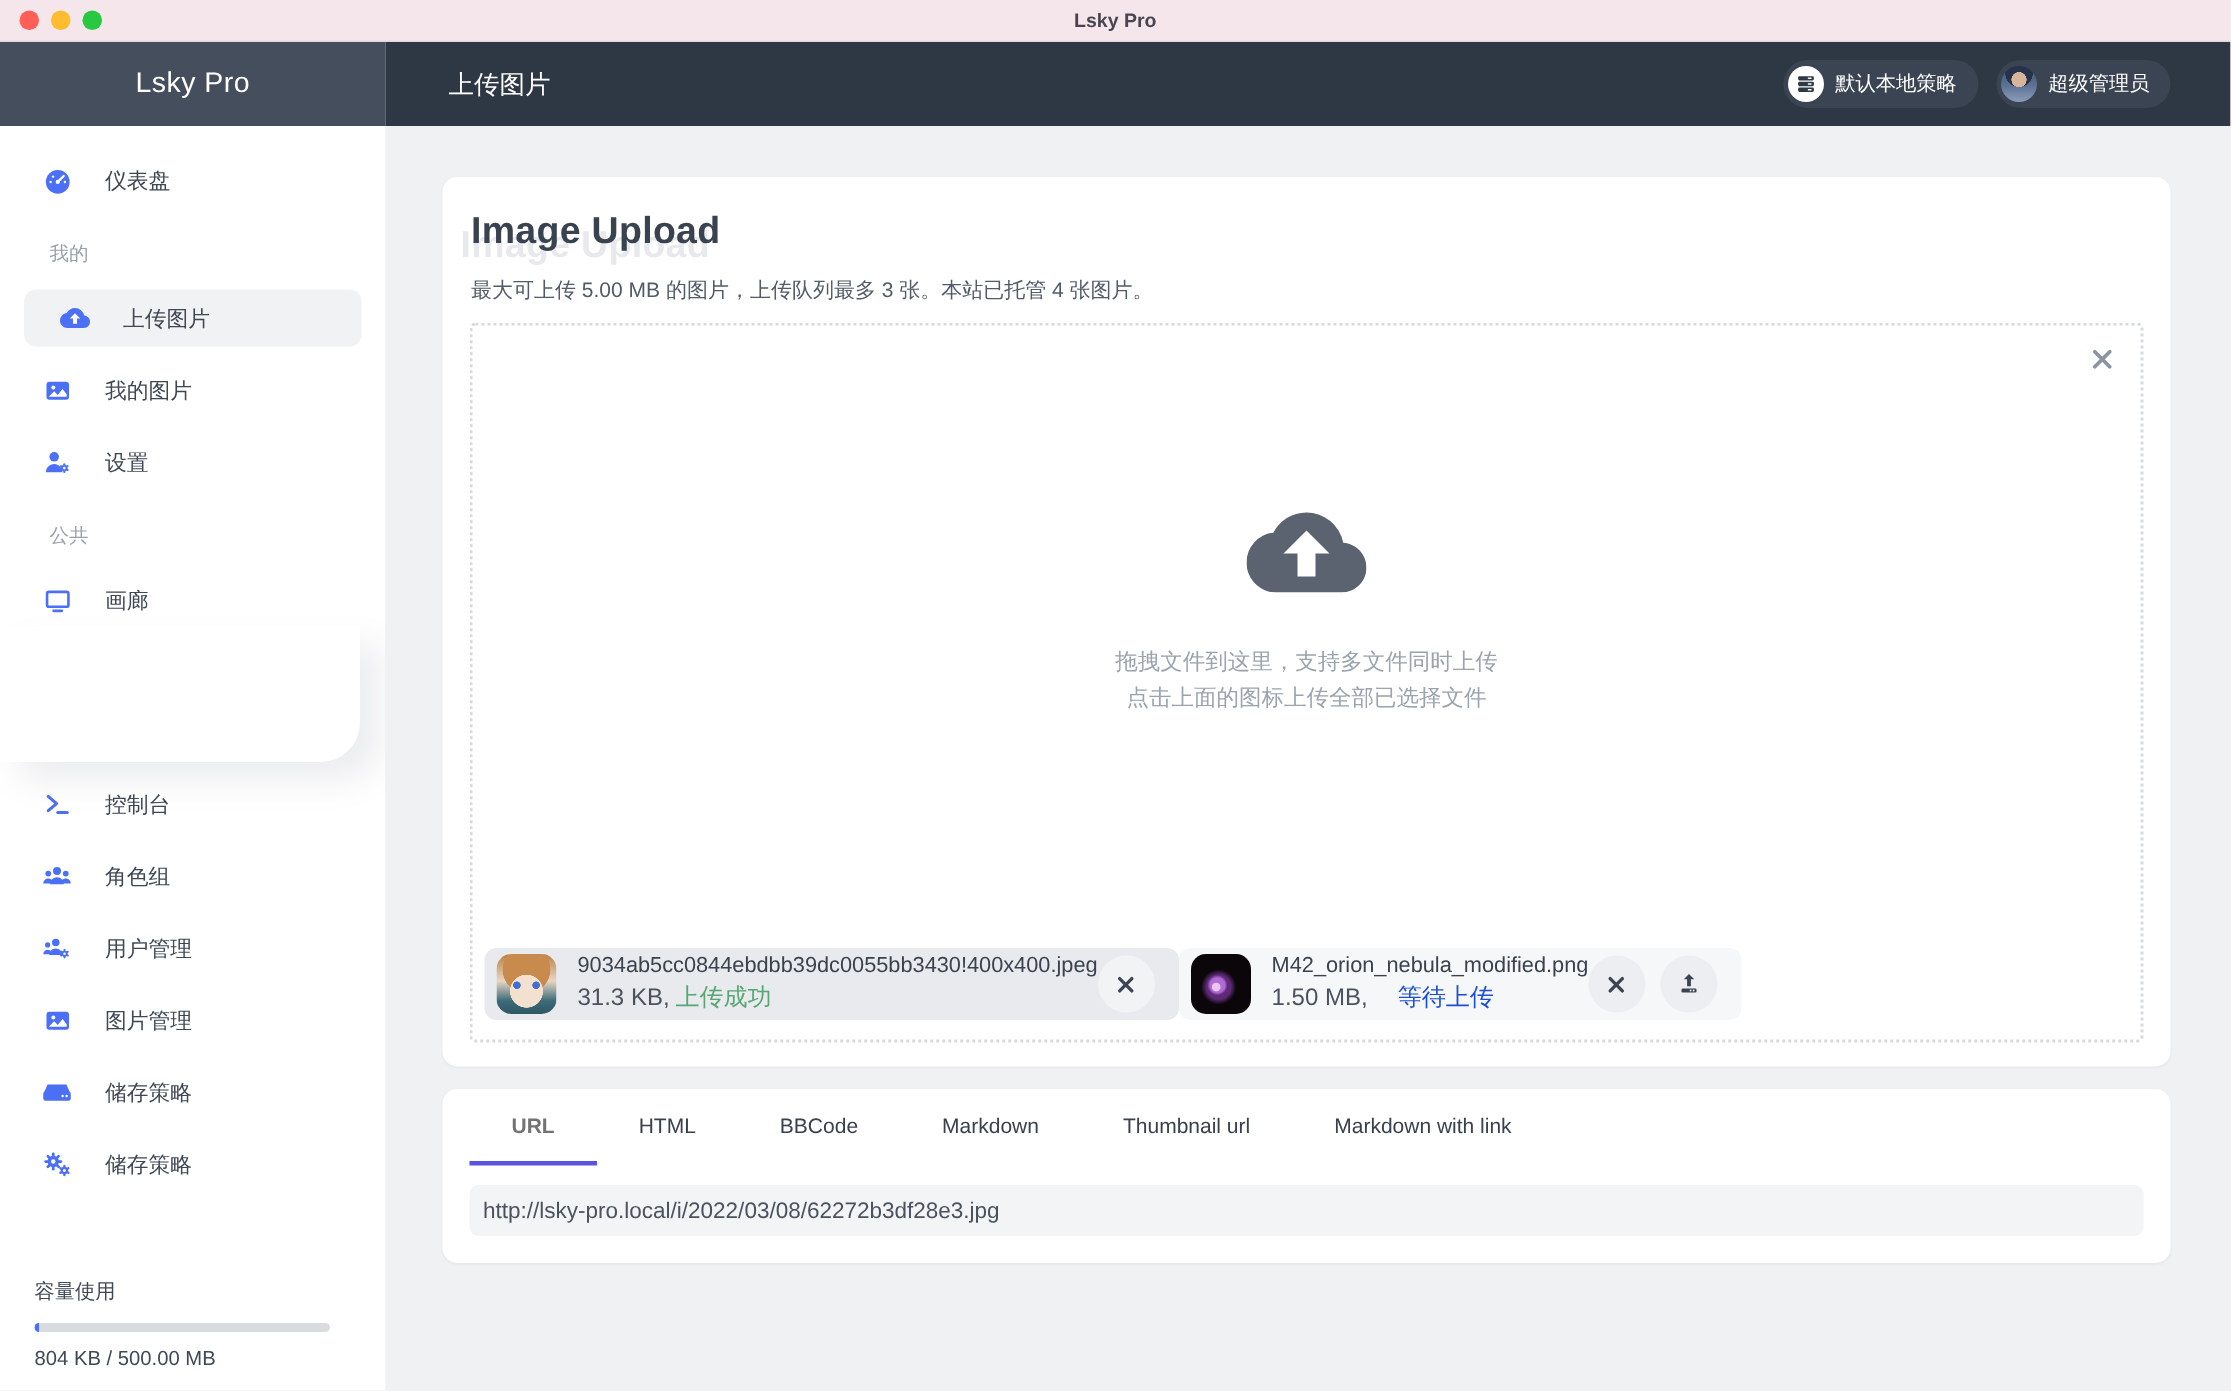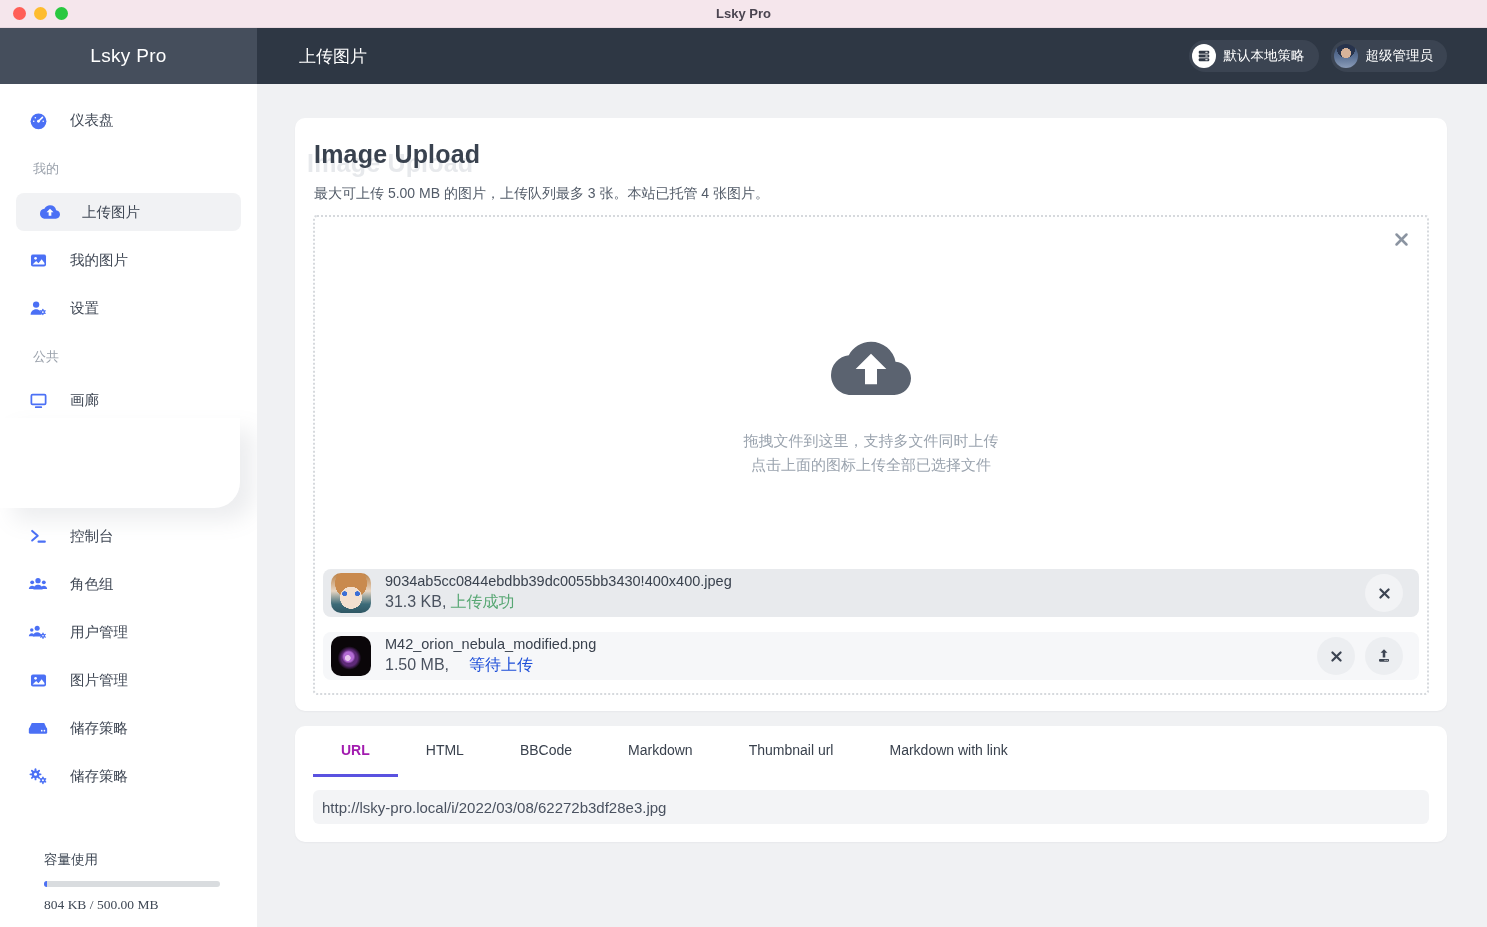--- a/index.html
+++ b/index.html
@@ -27,41 +27,41 @@
                 linear-gradient(180deg,#3b4f72 0%, #5d7396 55%, #8b9cb8 100%); }
 
   
   .sidebar { position:absolute; top:84px; left:0; width:257px; height:843px; background:#fff; }
   .side-list { padding-top:12px; }
   .side-item { height:48px; display:flex; align-items:center; padding-left:28px; gap:22px; font-size:14.5px; color:#3f4754; cursor:pointer; }
   .side-item .s-ico { width:20px; height:20px; display:flex; align-items:center; justify-content:center; color:#4b70f5; flex:0 0 20px; }
   .side-item.active { background:#f1f2f4; border-radius:8px; margin:0 16px; padding-left:24px; height:38px; margin-top:5px; margin-bottom:5px; }
   .side-section { font-size:13px; color:#9aa1ab; padding:16px 0 10px 33px; }
   .side-blob { position:absolute; top:334px; left:0; width:240px; height:90px; background:#fff; box-shadow:14px 12px 22px rgba(120,130,145,.14); border-radius:0 0 26px 0; }
-  .storage { position:absolute; left:44px; right:37px; bottom:14px;font-family:Liberation Serif, serif; }
+  .storage { position:absolute; left:23px; right:37px; bottom:14px; }
   .storage-label { font-size:13.5px; color:#3f4855; }
   .bar { height:6px; background:#d9dcdf; border-radius:3px; margin:12px 0 10px; position:relative; overflow:hidden; }
   .bar-fill { position:absolute; left:0; top:0; bottom:0; width:3px; background:#4b70f5; }
   .storage-usage { font-size:13.5px; color:#3f4855; }
 
   
   .main { position:absolute; top:84px; left:257px; right:0; bottom:0; background:#f0f1f3; padding:34px 40px 0 38px; }
   .card { background:#fff; border-radius:10px; box-shadow:0 1px 2px rgba(20,30,50,.04); }
   .card-upload { padding:22px 18px 16px; }
   .iu-title-wrap { position:relative; height:34px; margin-left:1px; }
   .iu-title, .iu-title-echo { font-size:25px; font-weight:600; letter-spacing:.2px; position:absolute; left:0; top:0; white-space:nowrap; }
   .iu-title { color:#39424f; z-index:1; }
   .iu-title-echo { color:#e7e9ec; transform:translate(-7px,9px); z-index:0; }
   .iu-sub { font-size:14px; color:#525b68; margin:11px 0 12px 1px; }
 
   .dropzone { position:relative; height:480px; border:2px dotted #d6d9dd; border-radius:4px; display:flex; flex-direction:column; align-items:center; }
   .dz-close { position:absolute; top:10px; right:14px; width:24px; height:24px; color:#8b94a1; cursor:pointer; display:flex; align-items:center; justify-content:center; }
   .dz-cloud { margin-top:118px; color:#5b6370; }
   .dz-text { margin-top:30px; text-align:center; font-size:15px; color:#9aa3ae; line-height:24px; }
-  .dz-files { margin-top:auto; align-self:stretch; padding:0 8px 13px; display:flex; flex-direction:column; gap:15px; }
+  .dz-files { margin-top:auto; align-self:stretch; padding:0 8px 13px; display:flex; flex-direction:row; }
   .file-row { height:48px; border-radius:8px; display:flex; align-items:center; padding:0 16px 0 8px; }
   .file-row.done { background:#e8eaed; }
   .file-row.pending { background:#f6f7f9; }
   .thumb { width:40px; height:40px; border-radius:10px; flex:0 0 40px; }
   .thumb-avatar { background:
       radial-gradient(circle at 34% 52%, #3d6fd6 0 7%, transparent 8%),
       radial-gradient(circle at 66% 52%, #3d6fd6 0 7%, transparent 8%),
       radial-gradient(circle at 50% 62%, #f3e0cf 0 34%, transparent 35%),
       radial-gradient(circle at 50% 26%, #c98a4e 0 44%, transparent 45%),
       linear-gradient(180deg,#b97f43 0%, #e8d6c4 45%, #3c6b78 78%, #2f5764 100%); }
@@ -76,21 +76,21 @@
   .file-meta .status-ok { color:#57a773; margin-left:4px; }
   .file-meta .status-wait { color:#1d4ed8; margin-left:20px; }
   .row-actions { margin-left:auto; display:flex; gap:10px; }
   .circle-btn { width:38px; height:38px; border-radius:50%; background:#f2f3f5; display:flex; align-items:center; justify-content:center; color:#3d4553; cursor:pointer; border:none; }
   .file-row.pending .circle-btn { background:#eceef1; }
 
   
   .card-links { margin-top:15px; padding:0 18px 18px; }
   .tabs { display:flex; height:51px; }
   .tab { display:flex; align-items:center; padding:0 28px; font-size:14px; color:#39414d; cursor:pointer; border-bottom:3px solid transparent; }
-  .tab.active { color:#a21caf; font-weight:bold; border-bottom-color:#5a52e0; }
+  .tab.active { color:#737373; font-weight:bold; border-bottom-color:#5a52e0; }
   .url-input { width:100%; height:34px; margin-top:13px; background:#f3f4f6; border:none; border-radius:6px; padding:0 9px; font-size:15px; color:#4a5260; font-family:"Liberation Sans","DejaVu Sans",sans-serif; outline:none; }
 </style>
 </head>
 <body>
 
 <div class="titlebar">
   <div class="traffic">
     <span class="tl-red"></span>
     <span class="tl-yellow"></span>
     <span class="tl-green"></span>

